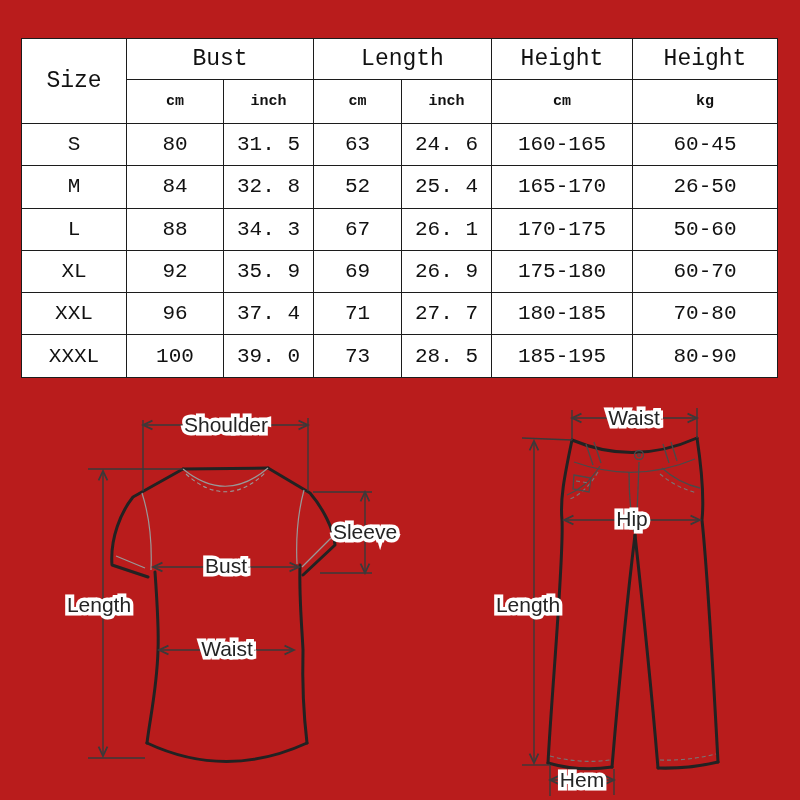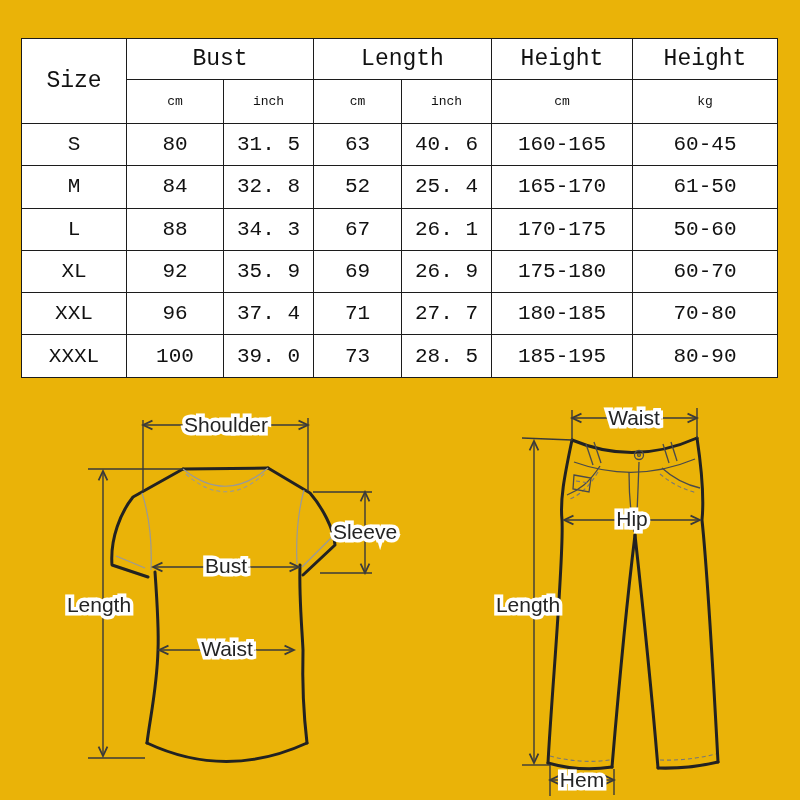--- a/index.html
+++ b/index.html
@@ -1,23 +1,23 @@
 <!DOCTYPE html>
 <html><head>
 <meta charset="utf-8">
 <style>
   html,body{margin:0;padding:0;background:#ffffff;}
-  .stage{position:relative;width:800px;height:800px;background:#eab308;overflow:hidden;
+  .stage{position:relative;width:800px;height:800px;background:#b91c1c;overflow:hidden;
          font-family:"Liberation Sans",sans-serif;}
   table.size-table{position:absolute;left:21px;top:38px;width:756px;border-collapse:collapse;
          table-layout:fixed;color:#111;background:#fff;}
   .size-table th,.size-table td{border:1.5px solid #1c1c1c;text-align:center;vertical-align:middle;
          font-weight:normal;padding:0;overflow:hidden;white-space:nowrap;}
   .size-table thead tr.grp th{height:40px;font-size:23px;font-family:"Liberation Mono",monospace;}
-  .size-table thead tr.unit th{height:43px;font-size:13px;font-family:"Liberation Mono",monospace;}
+  .size-table thead tr.unit th{height:43px;font-size:15px;font-family:"Liberation Mono",monospace;font-weight:bold;}
   .size-table tbody td{height:41.3px;font-size:21px;font-family:"Liberation Mono",monospace;}
   .diagram{position:absolute;}
   .dim{stroke:#3a3a3a;stroke-width:1.4;fill:none;}
   .bold{stroke:#222;stroke-width:3;fill:none;stroke-linejoin:round;stroke-linecap:round;}
   .seam{stroke:#999;stroke-width:1.2;fill:none;}
   .stitch{stroke:#999;stroke-width:1.1;fill:none;stroke-dasharray:4 3;}
   .pdetail{stroke:#4a4a4a;stroke-width:1.3;fill:none;}
   .pstitch{stroke:#777;stroke-width:1.1;fill:none;stroke-dasharray:4 3;}
   .lbl{paint-order:stroke;stroke:#ffffff;stroke-width:7px;fill:#242424;
        font-family:"Liberation Sans",sans-serif;font-size:21px;}
@@ -53,32 +53,32 @@
         <th>cm</th>
         <th>kg</th>
       </tr>
     </thead>
     <tbody>
       <tr>
         <td>S</td>
         <td>80</td>
         <td>31. 5</td>
         <td>63</td>
-        <td>40. 6</td>
+        <td>24. 6</td>
         <td>160-165</td>
         <td>60-45</td>
       </tr>
       <tr>
         <td>M</td>
         <td>84</td>
         <td>32. 8</td>
         <td>52</td>
         <td>25. 4</td>
         <td>165-170</td>
-        <td>61-50</td>
+        <td>26-50</td>
       </tr>
       <tr>
         <td>L</td>
         <td>88</td>
         <td>34. 3</td>
         <td>67</td>
         <td>26. 1</td>
         <td>170-175</td>
         <td>50-60</td>
       </tr>

